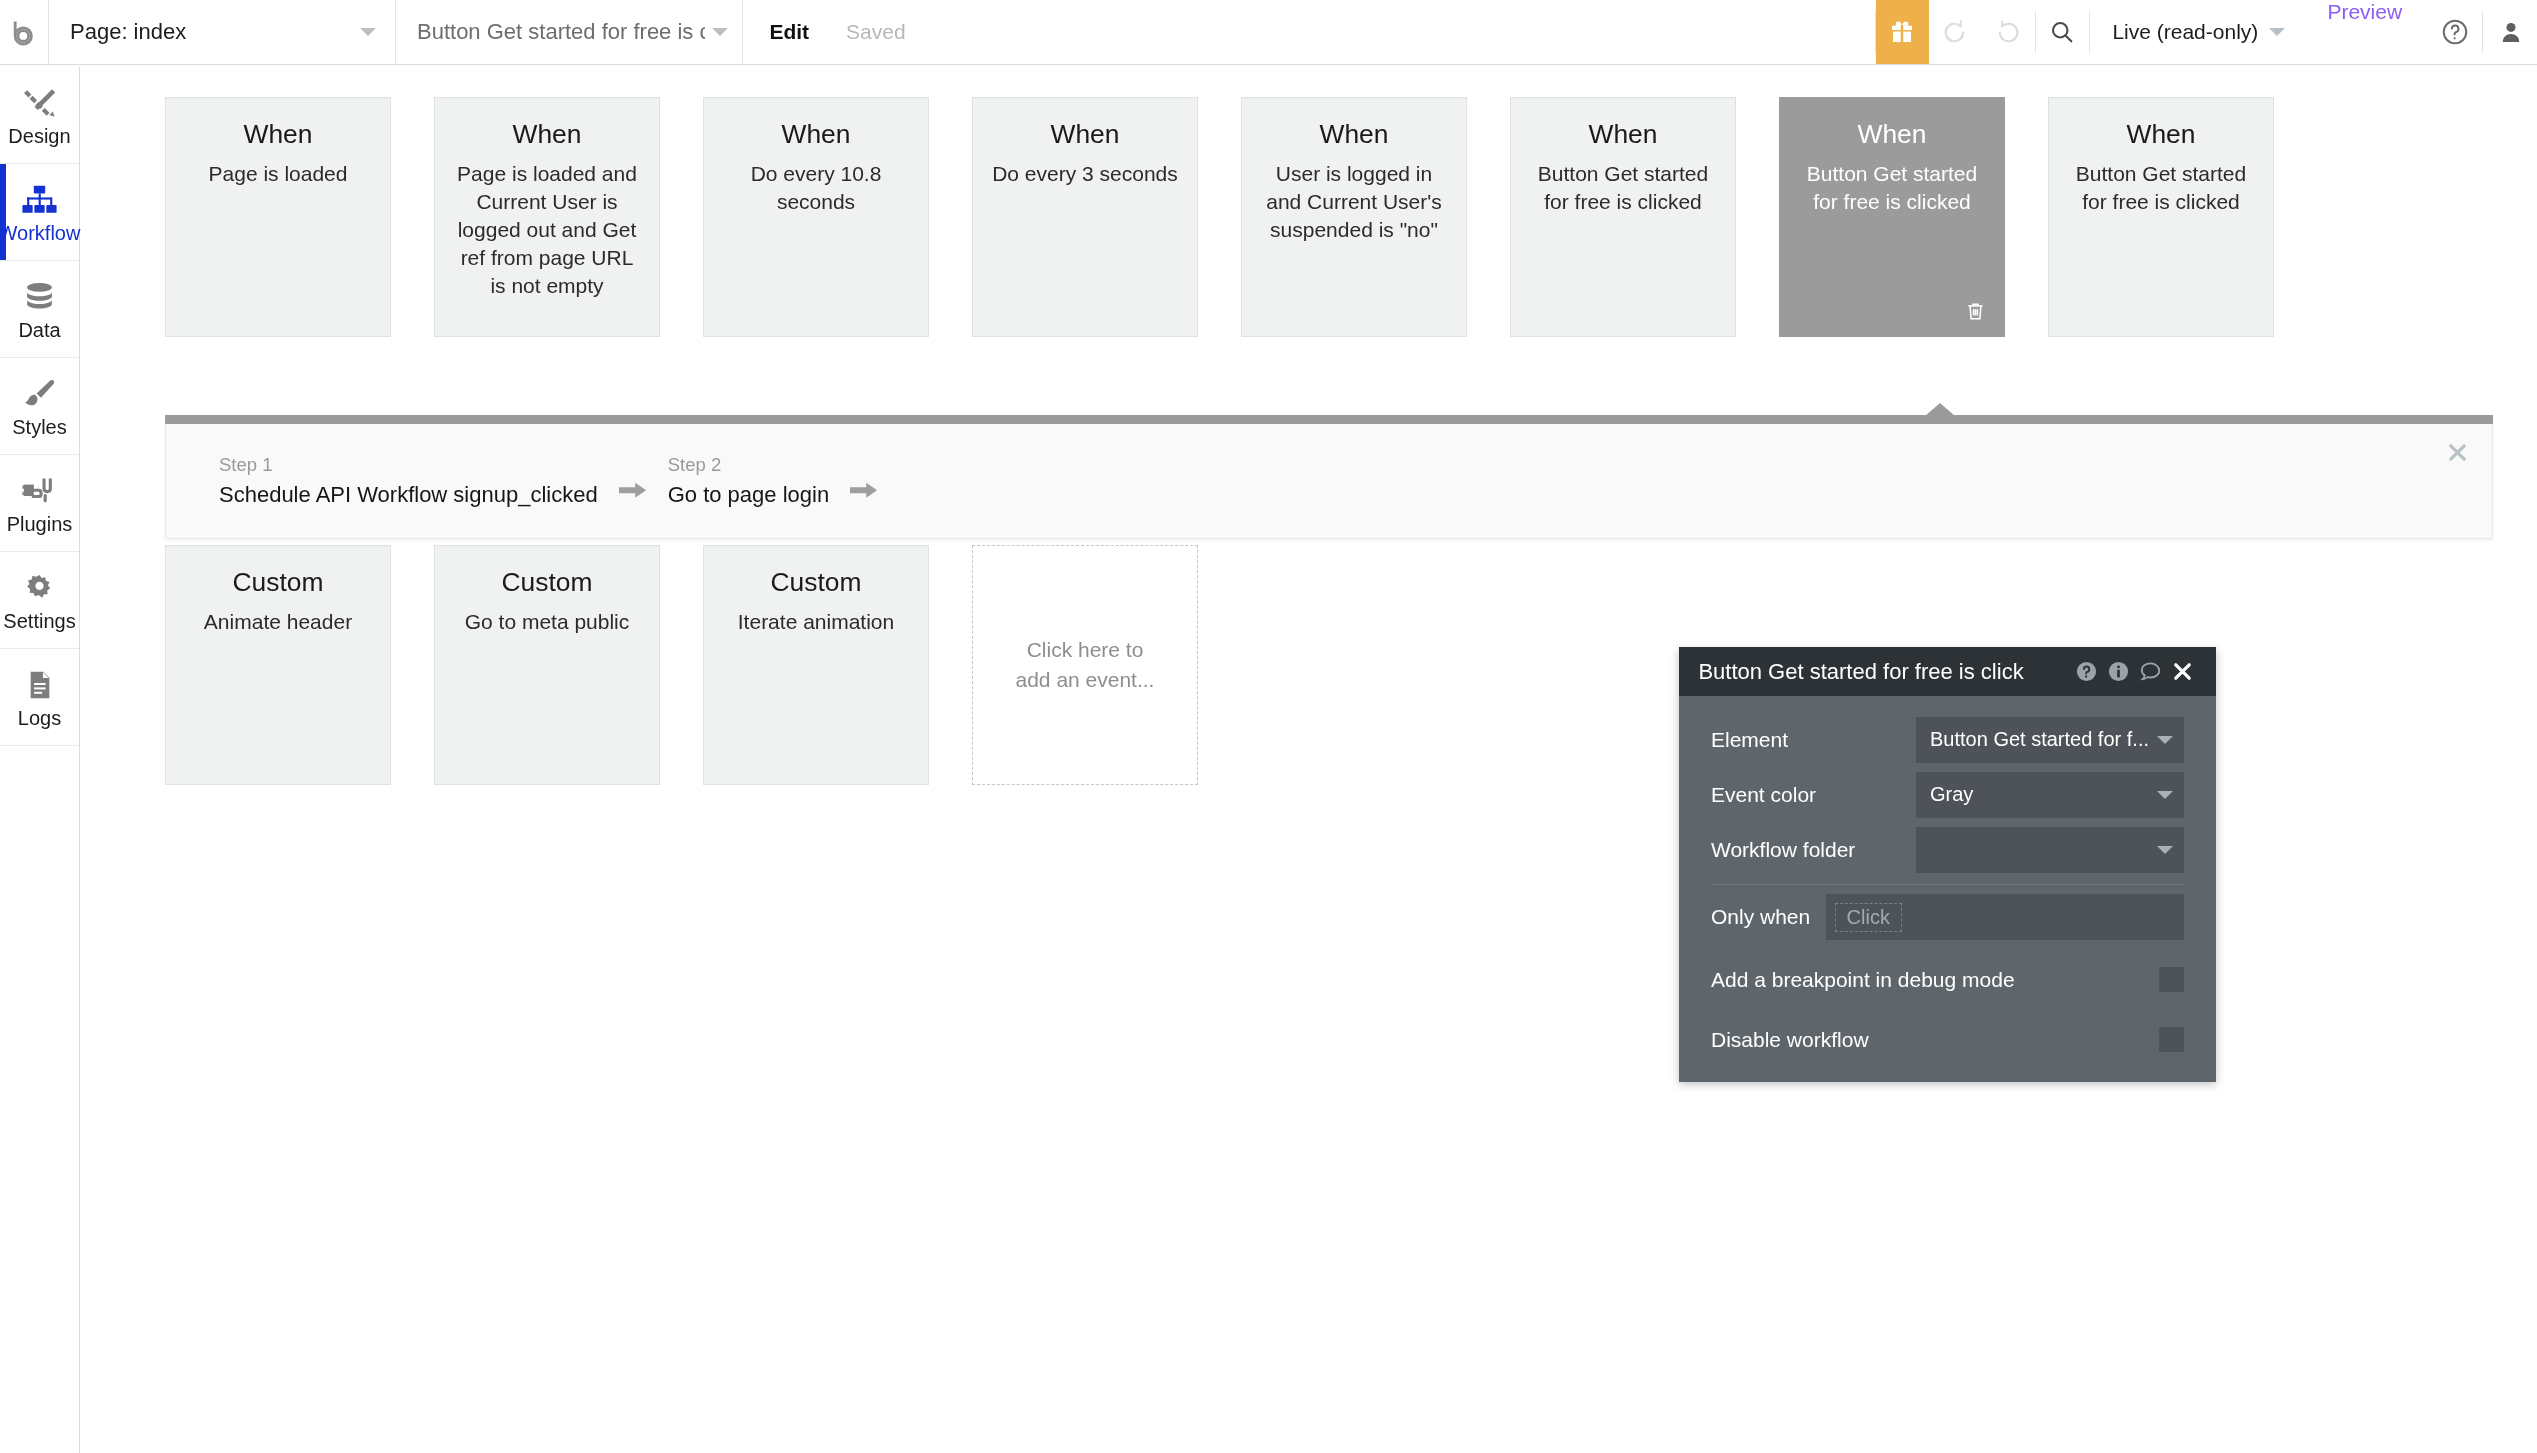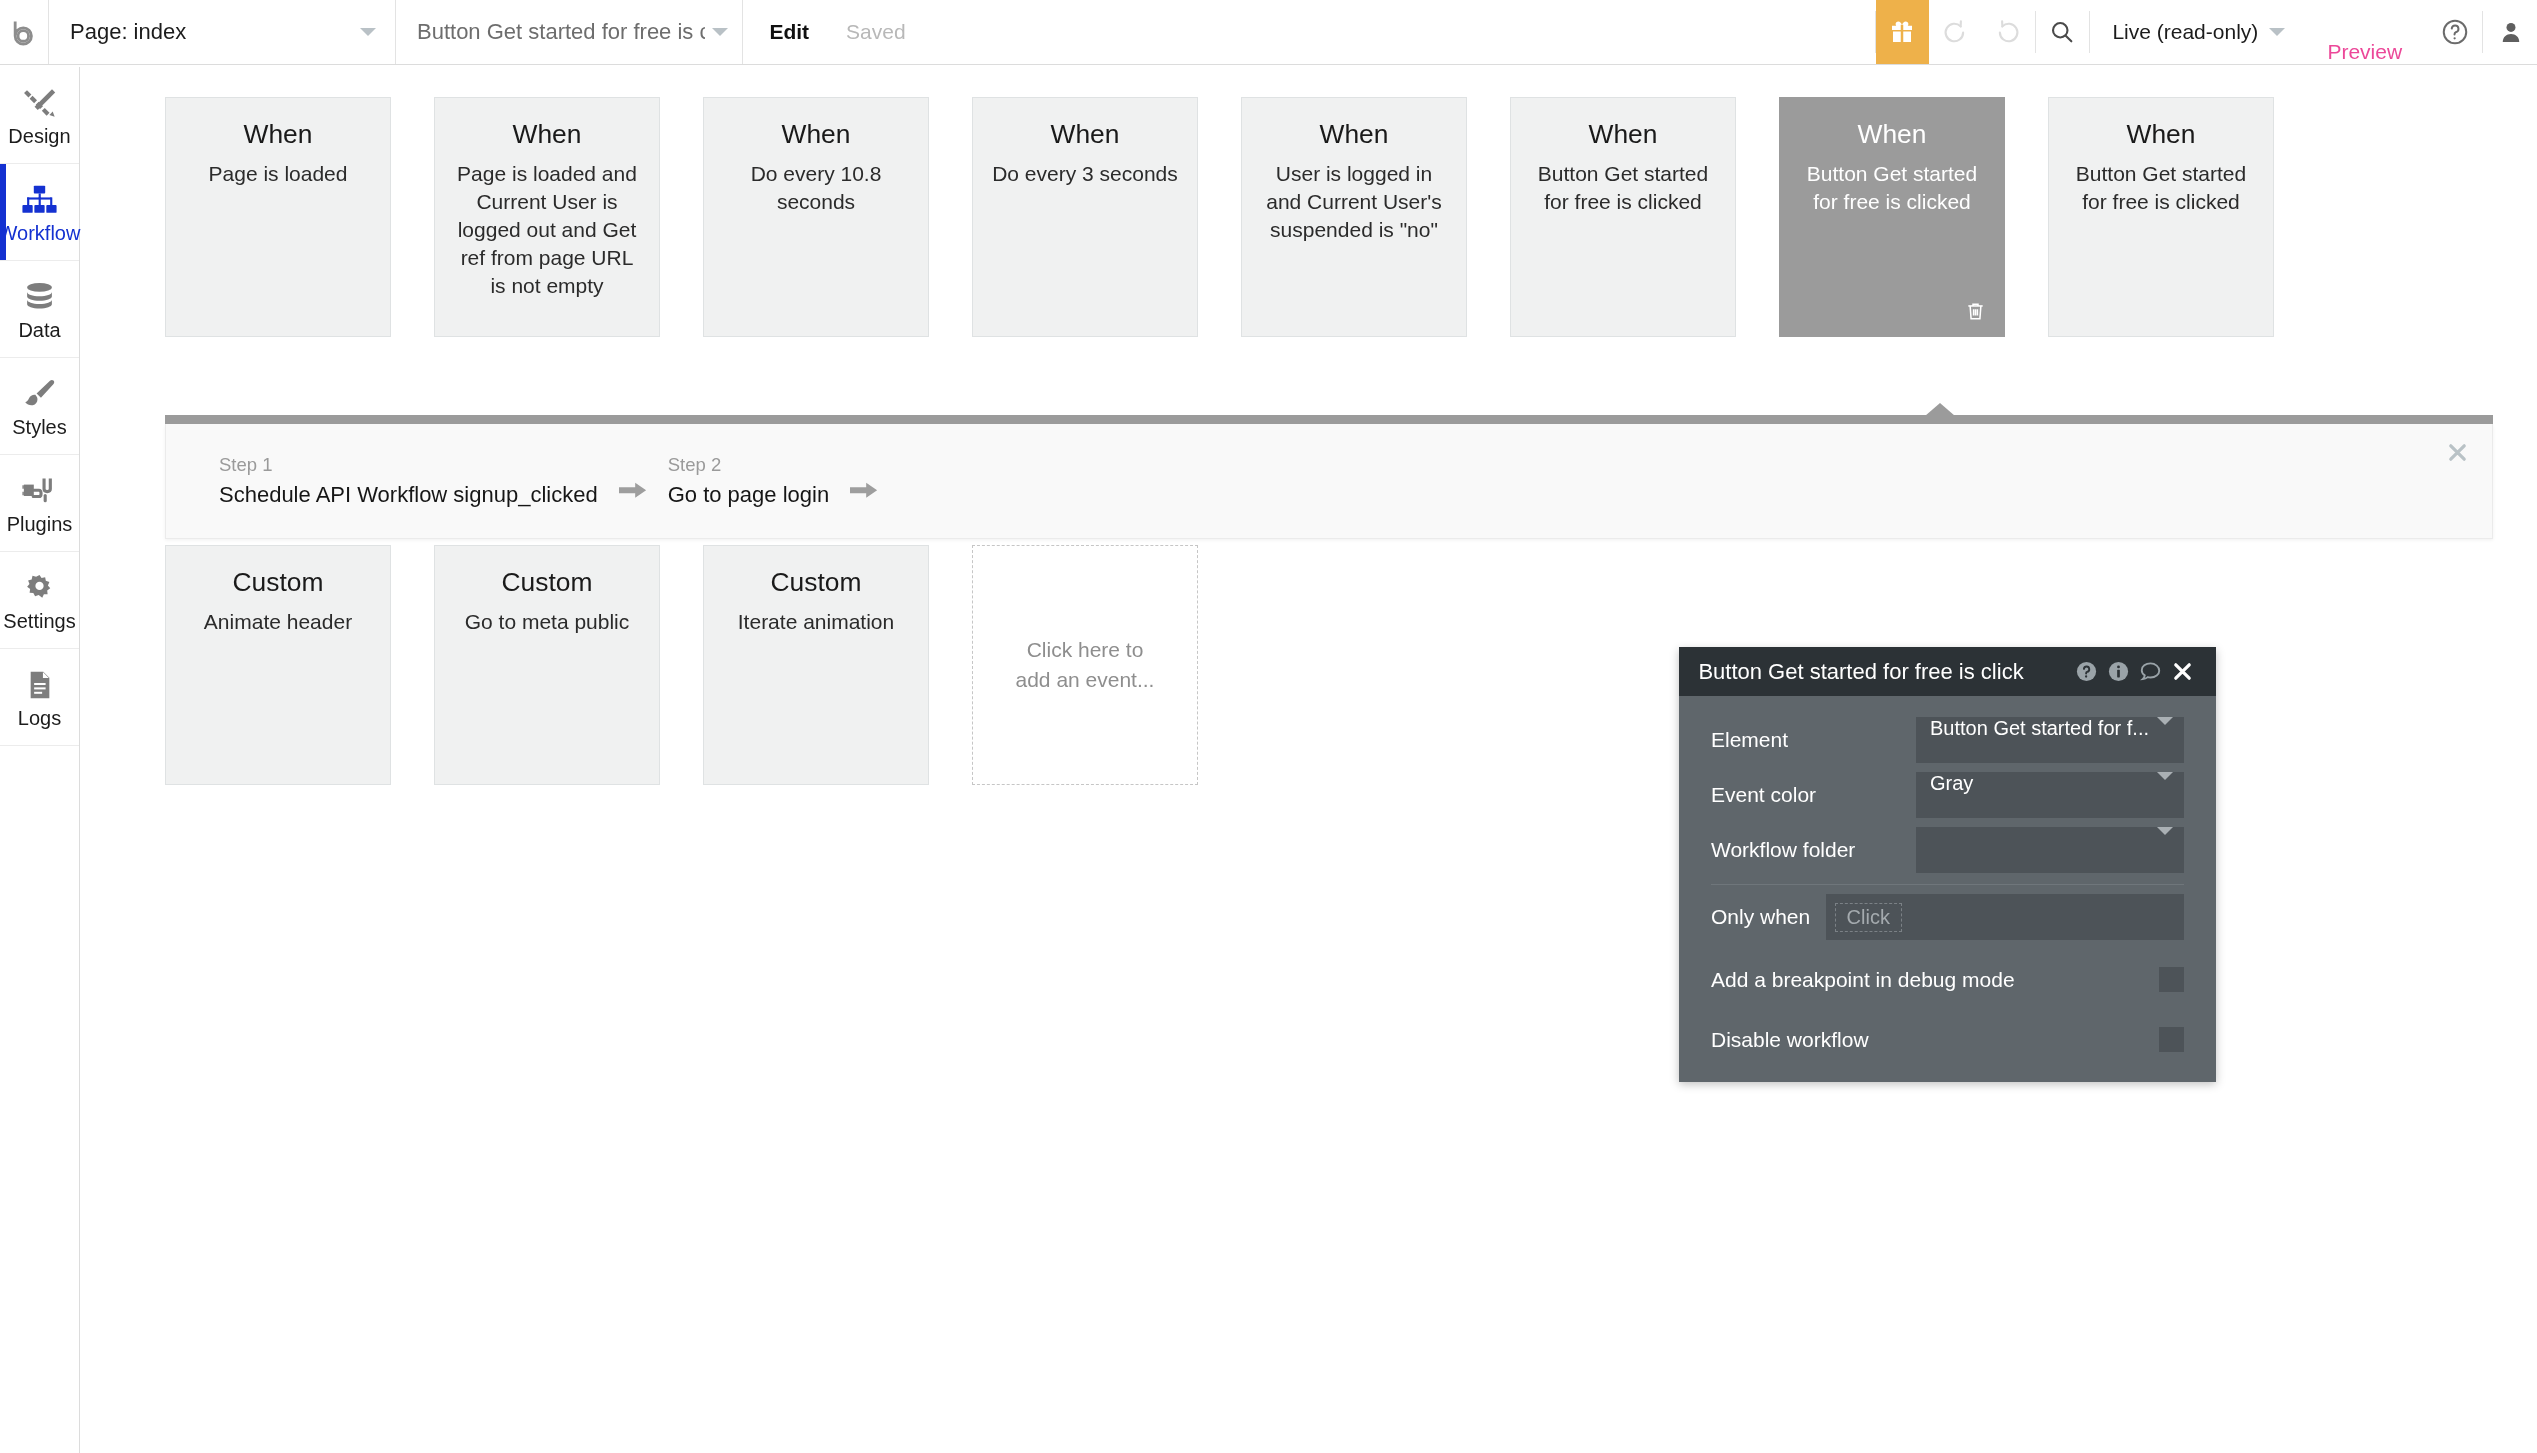--- a/index.html
+++ b/index.html
@@ -64,22 +64,22 @@
     width: 53px; display: flex; align-items: center; justify-content: center;
     cursor: pointer;
   }
   .tb-sep { width: 0.9px; background: #e3e3e3; margin: 10.6px 0; }
   .tb-mode {
     display: flex; align-items: center; padding: 0 17.6px 0 23px;
     cursor: pointer; gap: 3.5px;
   }
   .tb-mode .txt { font-size: 21px; color: #1c1c1c; white-space: nowrap; }
   .tb-preview {
-    display: flex; align-items: flex-end; padding: 0 25px;
-    font-size: 21px; color: #ec4899; cursor: pointer; white-space: nowrap;
+    display: flex; align-items: flex-start; padding: 0 25px;
+    font-size: 21px; color: #8b5cf6; cursor: pointer; white-space: nowrap;
   }
   .tb-help, .tb-avatar {
     width: 55px; display: flex; align-items: center; justify-content: center;
     cursor: pointer;
   }
 
   
   .sidebar {
     position: absolute; top: 67px; left: 0;
     width: 80px; height: 1387px;
@@ -230,21 +230,21 @@
   }
   .pp-body { padding: 16px 32px 12.3px 32px; }
   .pp-row {
     display: flex; align-items: center; height: 55px;
   }
   .pp-label { font-size: 21px; color: #ffffff; flex: none; }
   .pp-field {
     margin-left: auto;
     width: 268px; height: 46px;
     background: #4d5358;
-    display: flex; 
+    display: flex; align-items: center;
     padding: 0 10.6px 0 14px; cursor: pointer;
   }
   .pp-field .val {
     font-size: 20px; color: #ffffff; flex: 1;
     white-space: nowrap; overflow: hidden;
   }
   .pp-caret {
     width: 0; height: 0; flex: none;
     border-left: 8px solid transparent;
     border-right: 8px solid transparent;

